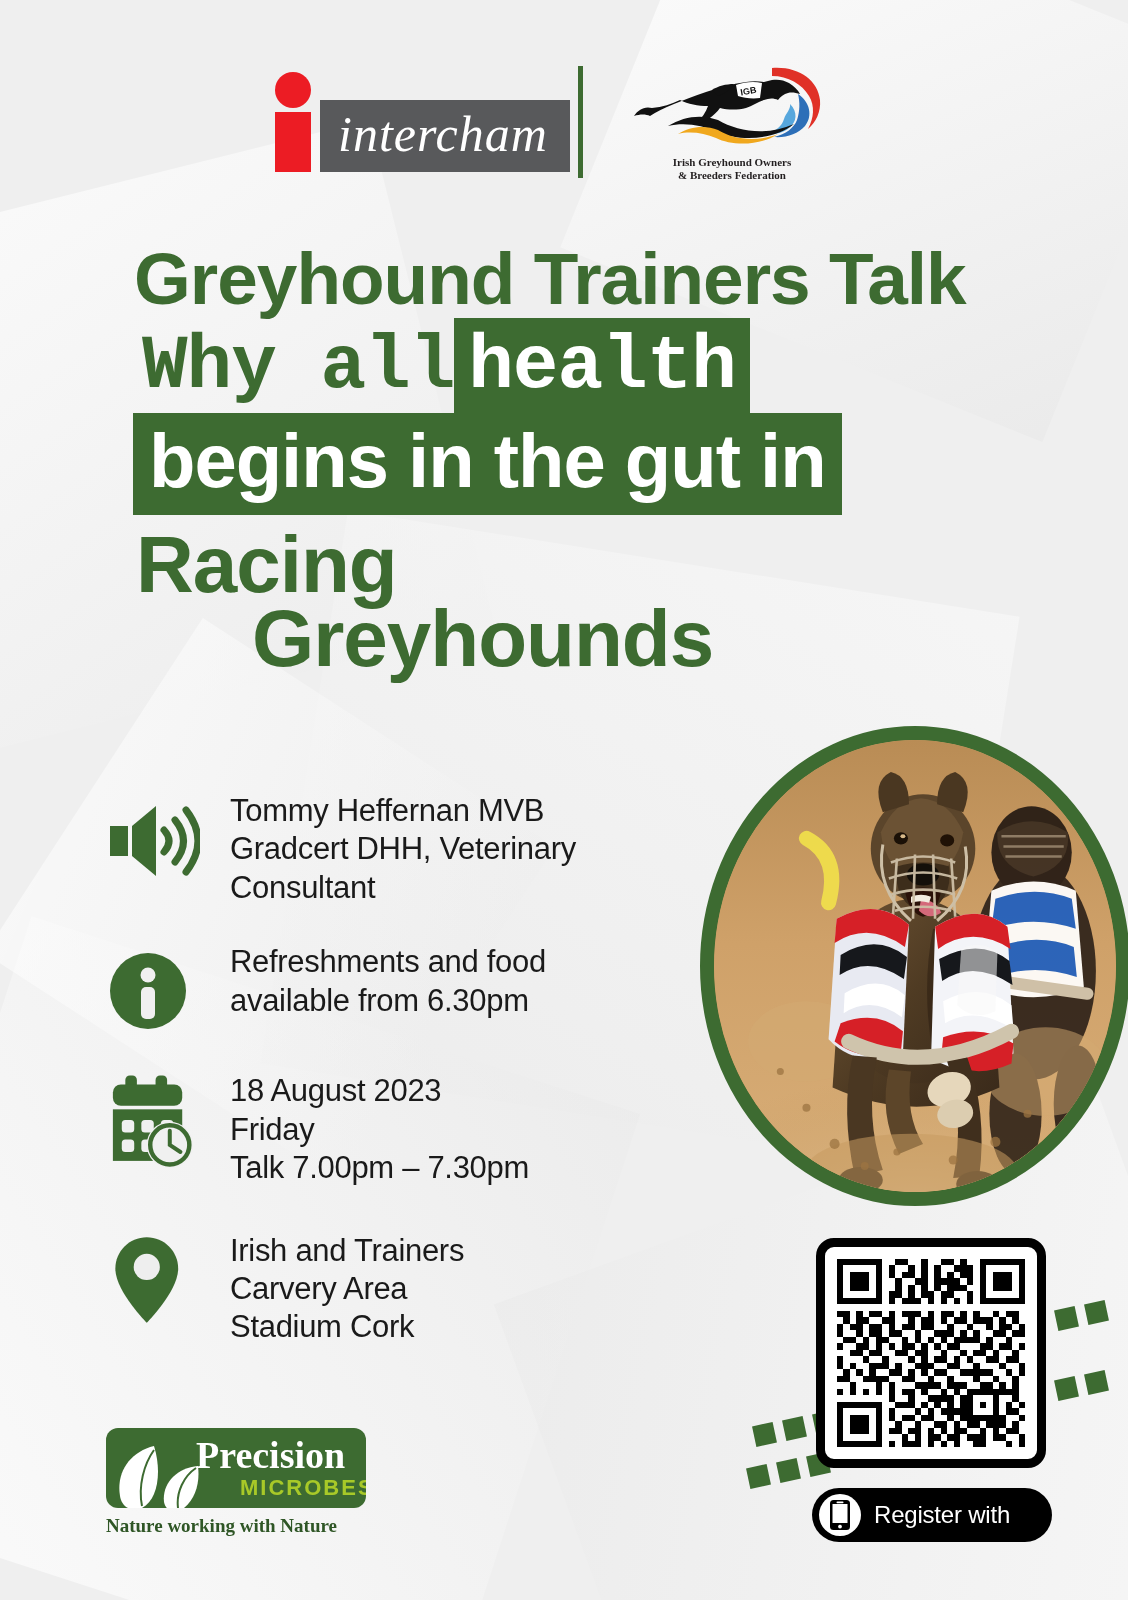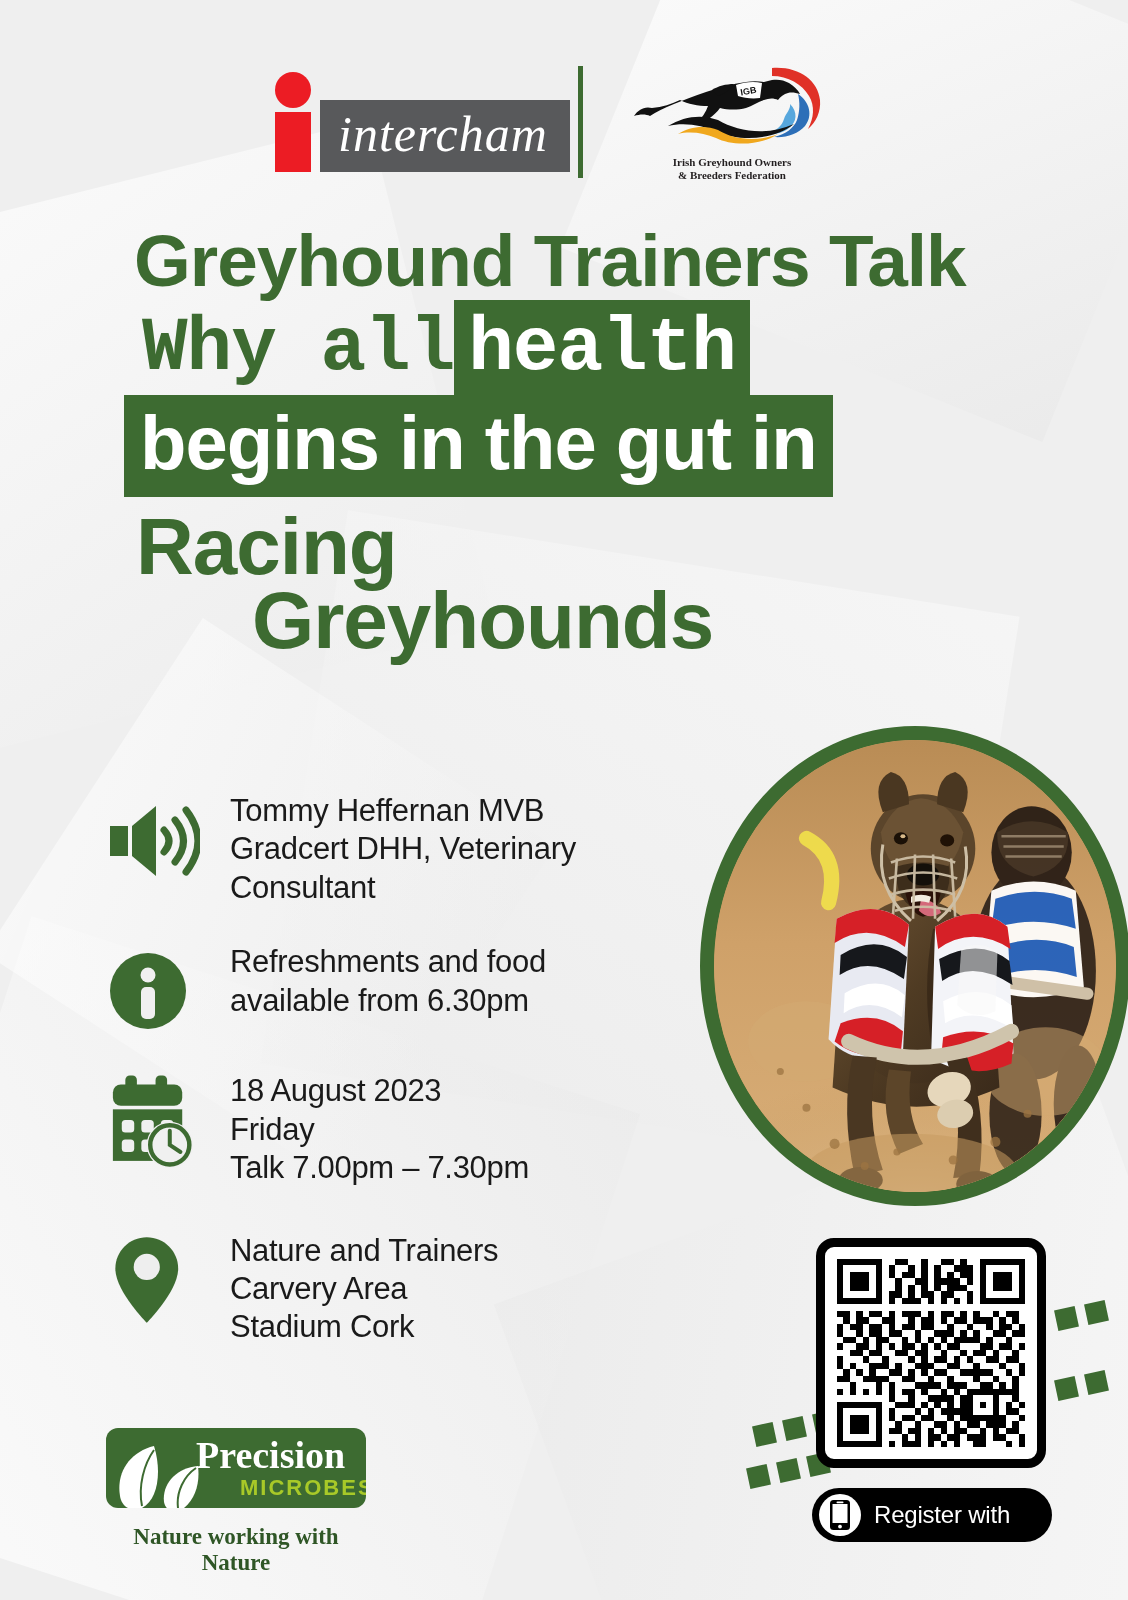--- a/index.html
+++ b/index.html
@@ -56,28 +56,28 @@
   .divider { position:absolute; left:578px; top:10px; width:5px; height:112px;
              background:#3d6b31; }
 
   .igobf { position:absolute; left:622px; top:4px; width:220px; height:122px; }
   .igobf-mark { position:absolute; top:0; left:0; width:220px; height:86px; }
   .igobf-text { position:absolute; bottom:0; left:0; width:220px;
                 text-align:center; font-family:"Liberation Serif", serif;
                 font-size:11px; font-weight:bold; color:#231f20; line-height:1.18; }
 
   
-  .headline { position:absolute; top:224px; left:0; width:1128px;
+  .headline { position:absolute; top:242px; left:0; width:1128px;
               font-weight:bold; line-height:1; color:#3d6b31;
               letter-spacing:-1px; }
   .hl-line { display:block; white-space:nowrap; }
 
   .hl1 { font-size:73px; padding-left:134px; }
   .hl2 { font-size:76px; padding-left:142px; margin-top:14px;font-family:Liberation Mono, monospace; }
-  .hl3 { font-size:76px; padding-left:0; margin-top:8px; }
+  .hl3 { font-size:76px; padding-left:9px; margin-top:8px; }
   .hl4 { font-size:80px; padding-left:136px; margin-top:10px; }
   .hl5 { font-size:80px; padding-left:252px; margin-top:-6px; }
 
   .hl-box { background:#3d6b31; color:#ffffff; padding:6px 14px 12px 14px; }
   .hl-band { display:inline-block; background:#3d6b31; color:#ffffff;
              padding:10px 16px 16px 16px; margin-left:124px; }
 
   
   .photo-ring { position:absolute; top:726px; left:700px;
                 width:430px; height:480px; border-radius:50%;
@@ -101,23 +101,23 @@
   .pm { position:absolute; left:106px; top:1428px; width:260px; }
   .pm-box { position:relative; background:#3d6b31; border-radius:12px;
             height:80px; overflow:hidden; }
   .pm-leaves { position:absolute; left:6px; bottom:-6px; width:92px; height:76px; }
   .pm-words { position:absolute; left:90px; top:8px; }
   .pm-precision { font-family:"Liberation Serif", serif; font-weight:bold;
                   font-size:38px; color:#ffffff; line-height:1; }
   .pm-microbes { font-size:22px; font-weight:bold; color:#a8c928;
                  letter-spacing:2px; line-height:1; margin-top:3px;
                  margin-left:44px; }
-  .pm-tag { margin-top:16px; text-align:center; width:260px;
+  .pm-tag { margin-top:7px; width:260px;
             font-family:"Liberation Serif", serif; font-weight:bold;
-            font-size:23px; color:#2f5626; }
+            font-size:19px; color:#2f5626; }
 
   
   .qr-wrap { position:absolute; left:816px; top:1238px; width:230px; }
   .qr-frame { width:230px; height:230px; background:#ffffff;
               border:9px solid #000000; border-radius:18px;
               padding:12px; }
   .qr-canvas { width:100%; height:100%; display:block; }
 
   .dashes { position:absolute; pointer-events:none; }
   .dash { position:absolute; width:21px; height:21px; background:#3d6b31;
@@ -396,21 +396,21 @@
       </div>
     </div>
 
     <div class="row" id="row-location">
       <svg class="row-icon" viewBox="0 0 96 110">
         <path d="M42 6 C22 6 6 22 6 42 C6 68 42 104 42 104 C42 104 78 68 78 42
                  C78 22 62 6 42 6 Z" fill="#3d6b31"></path>
         <circle cx="42" cy="40" r="15" fill="#eeeeee"></circle>
       </svg>
       <div class="row-text">
-        <span>Nature and Trainers</span>
+        <span>Irish and Trainers</span>
         <span>Carvery Area</span>
         <span>Stadium Cork</span>
       </div>
     </div>
   </div>
 
   <div class="pm">
     <div class="pm-box">
       <svg class="pm-leaves" viewBox="0 0 92 76">
         <path d="M42 8 C18 14 4 34 8 58 C10 70 20 74 30 70

